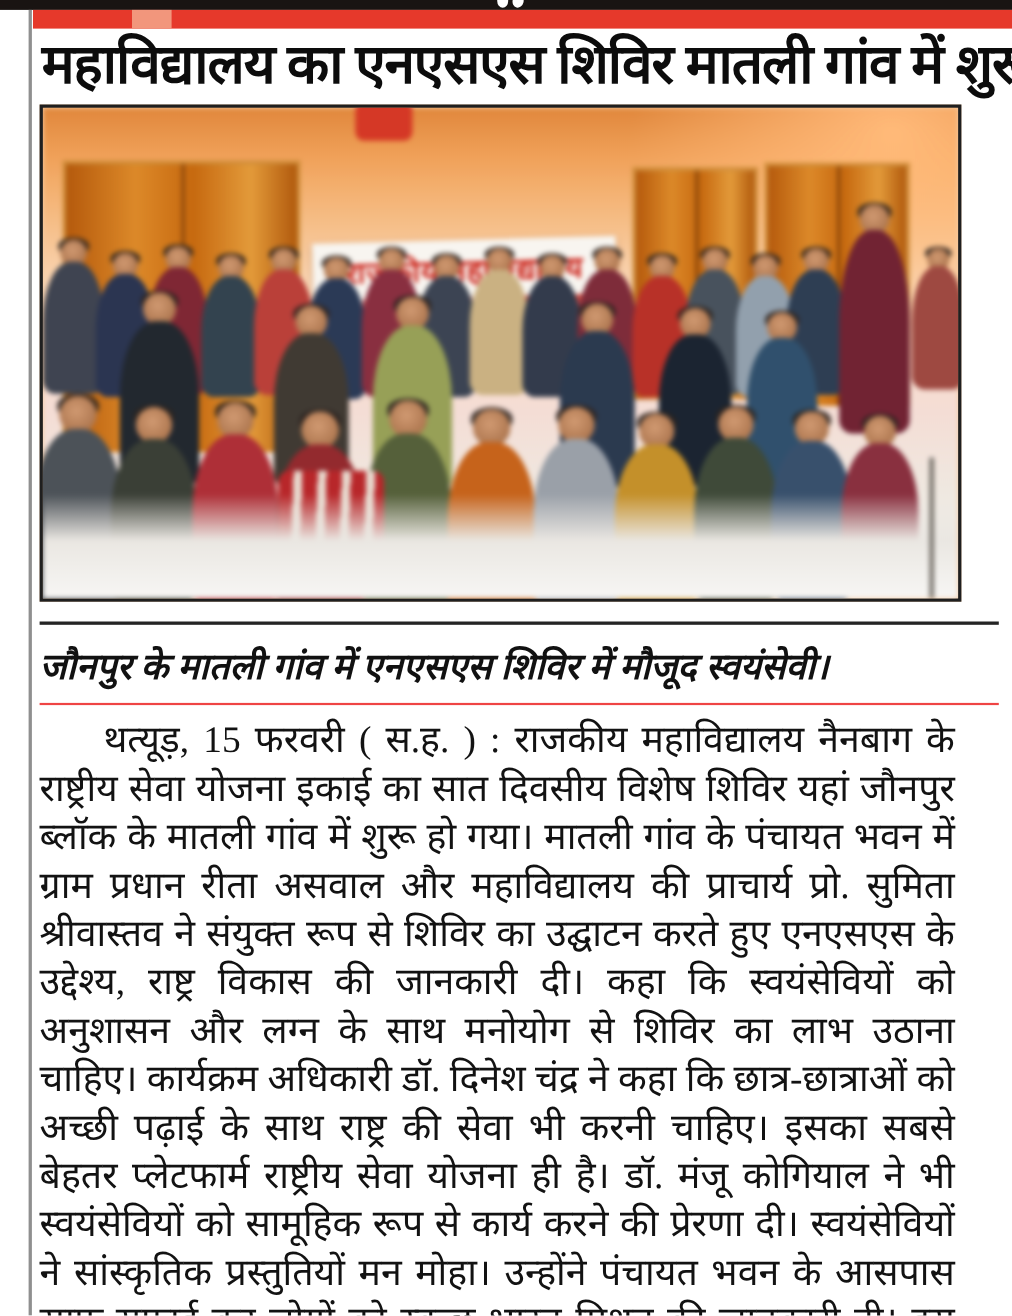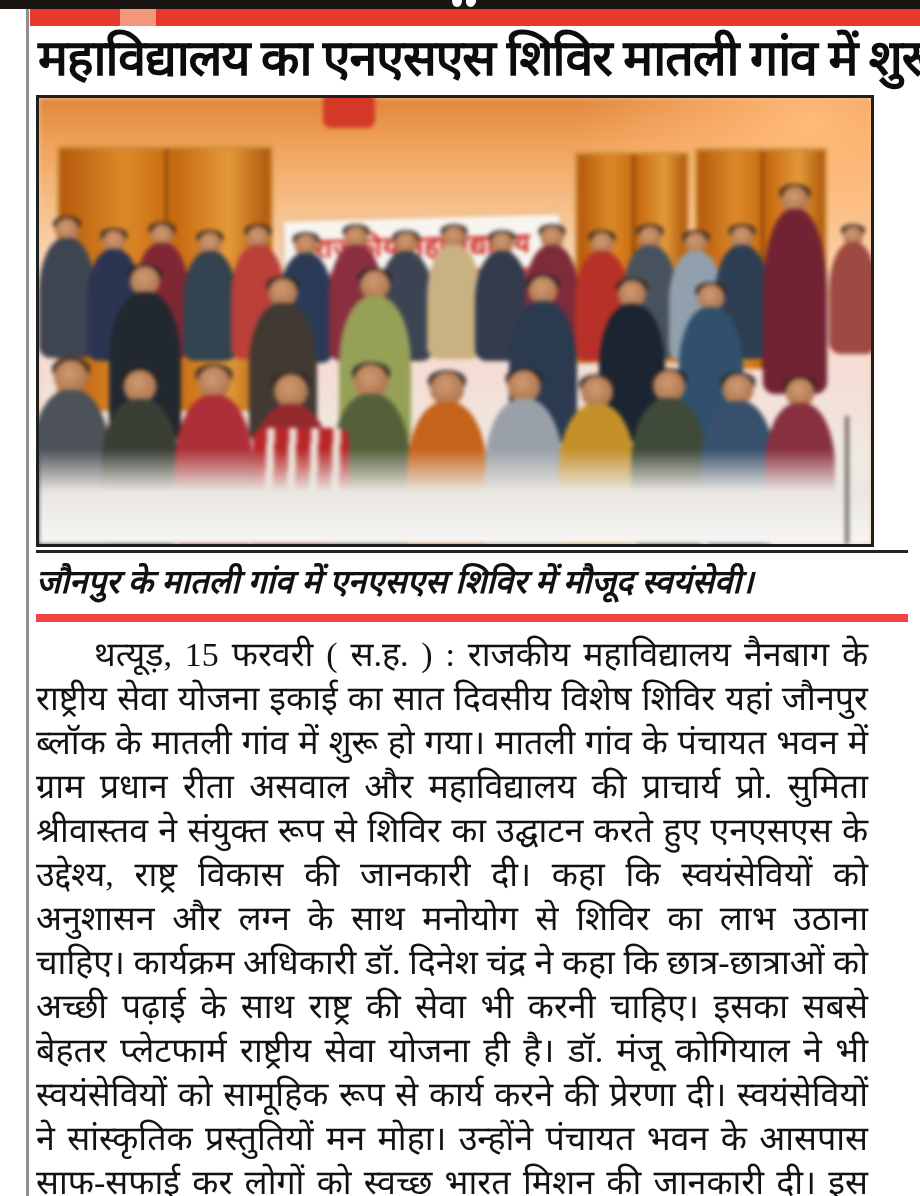--- a/index.html
+++ b/index.html
@@ -54,22 +54,22 @@
   .fig{position:absolute;}
   .fig .hd{position:absolute;left:50%;transform:translateX(-50%);top:0;border-radius:50%;
     background:radial-gradient(circle at 45% 40%,#cf9a74,#a9744f 75%);}
   .fig .hair{position:absolute;left:50%;transform:translateX(-50%);border-radius:50% 50% 40% 40%;
     background:#2b2420;opacity:.9;}
   .fig .bd{position:absolute;left:0;right:0;border-radius:45% 45% 12px 12px;}
   .bundle{position:absolute;left:214px;top:330px;width:96px;height:112px;border-radius:10px 10px 28px 28px;
     background:repeating-linear-gradient(92deg,#b3282b 0 14px,#e8dcd2 14px 22px);}
   .stick{position:absolute;left:806px;top:318px;width:4px;height:128px;background:#6f6a63;}
   
-  .caption-wrap{margin-top:3px;width:872px;border-top:3px solid #242424;border-bottom:8px solid #ef4444;
-    padding:7px 0 9px;}
+  .caption-wrap{margin-top:18px;width:872px;border-top:3px solid #242424;border-bottom:2px solid #ef4444;
+    padding:17px 0 9px;}
   .caption{font-size:33px;font-weight:700;font-style:italic;color:#111;line-height:1.35;margin:0;}
   
   .body-text{
     margin:11px 0 0;width:832px;font-size:34px;line-height:44px;color:#121212;
     text-align:justify;text-indent:58px;
   }
 </style>
 </head>
 <body>
 

